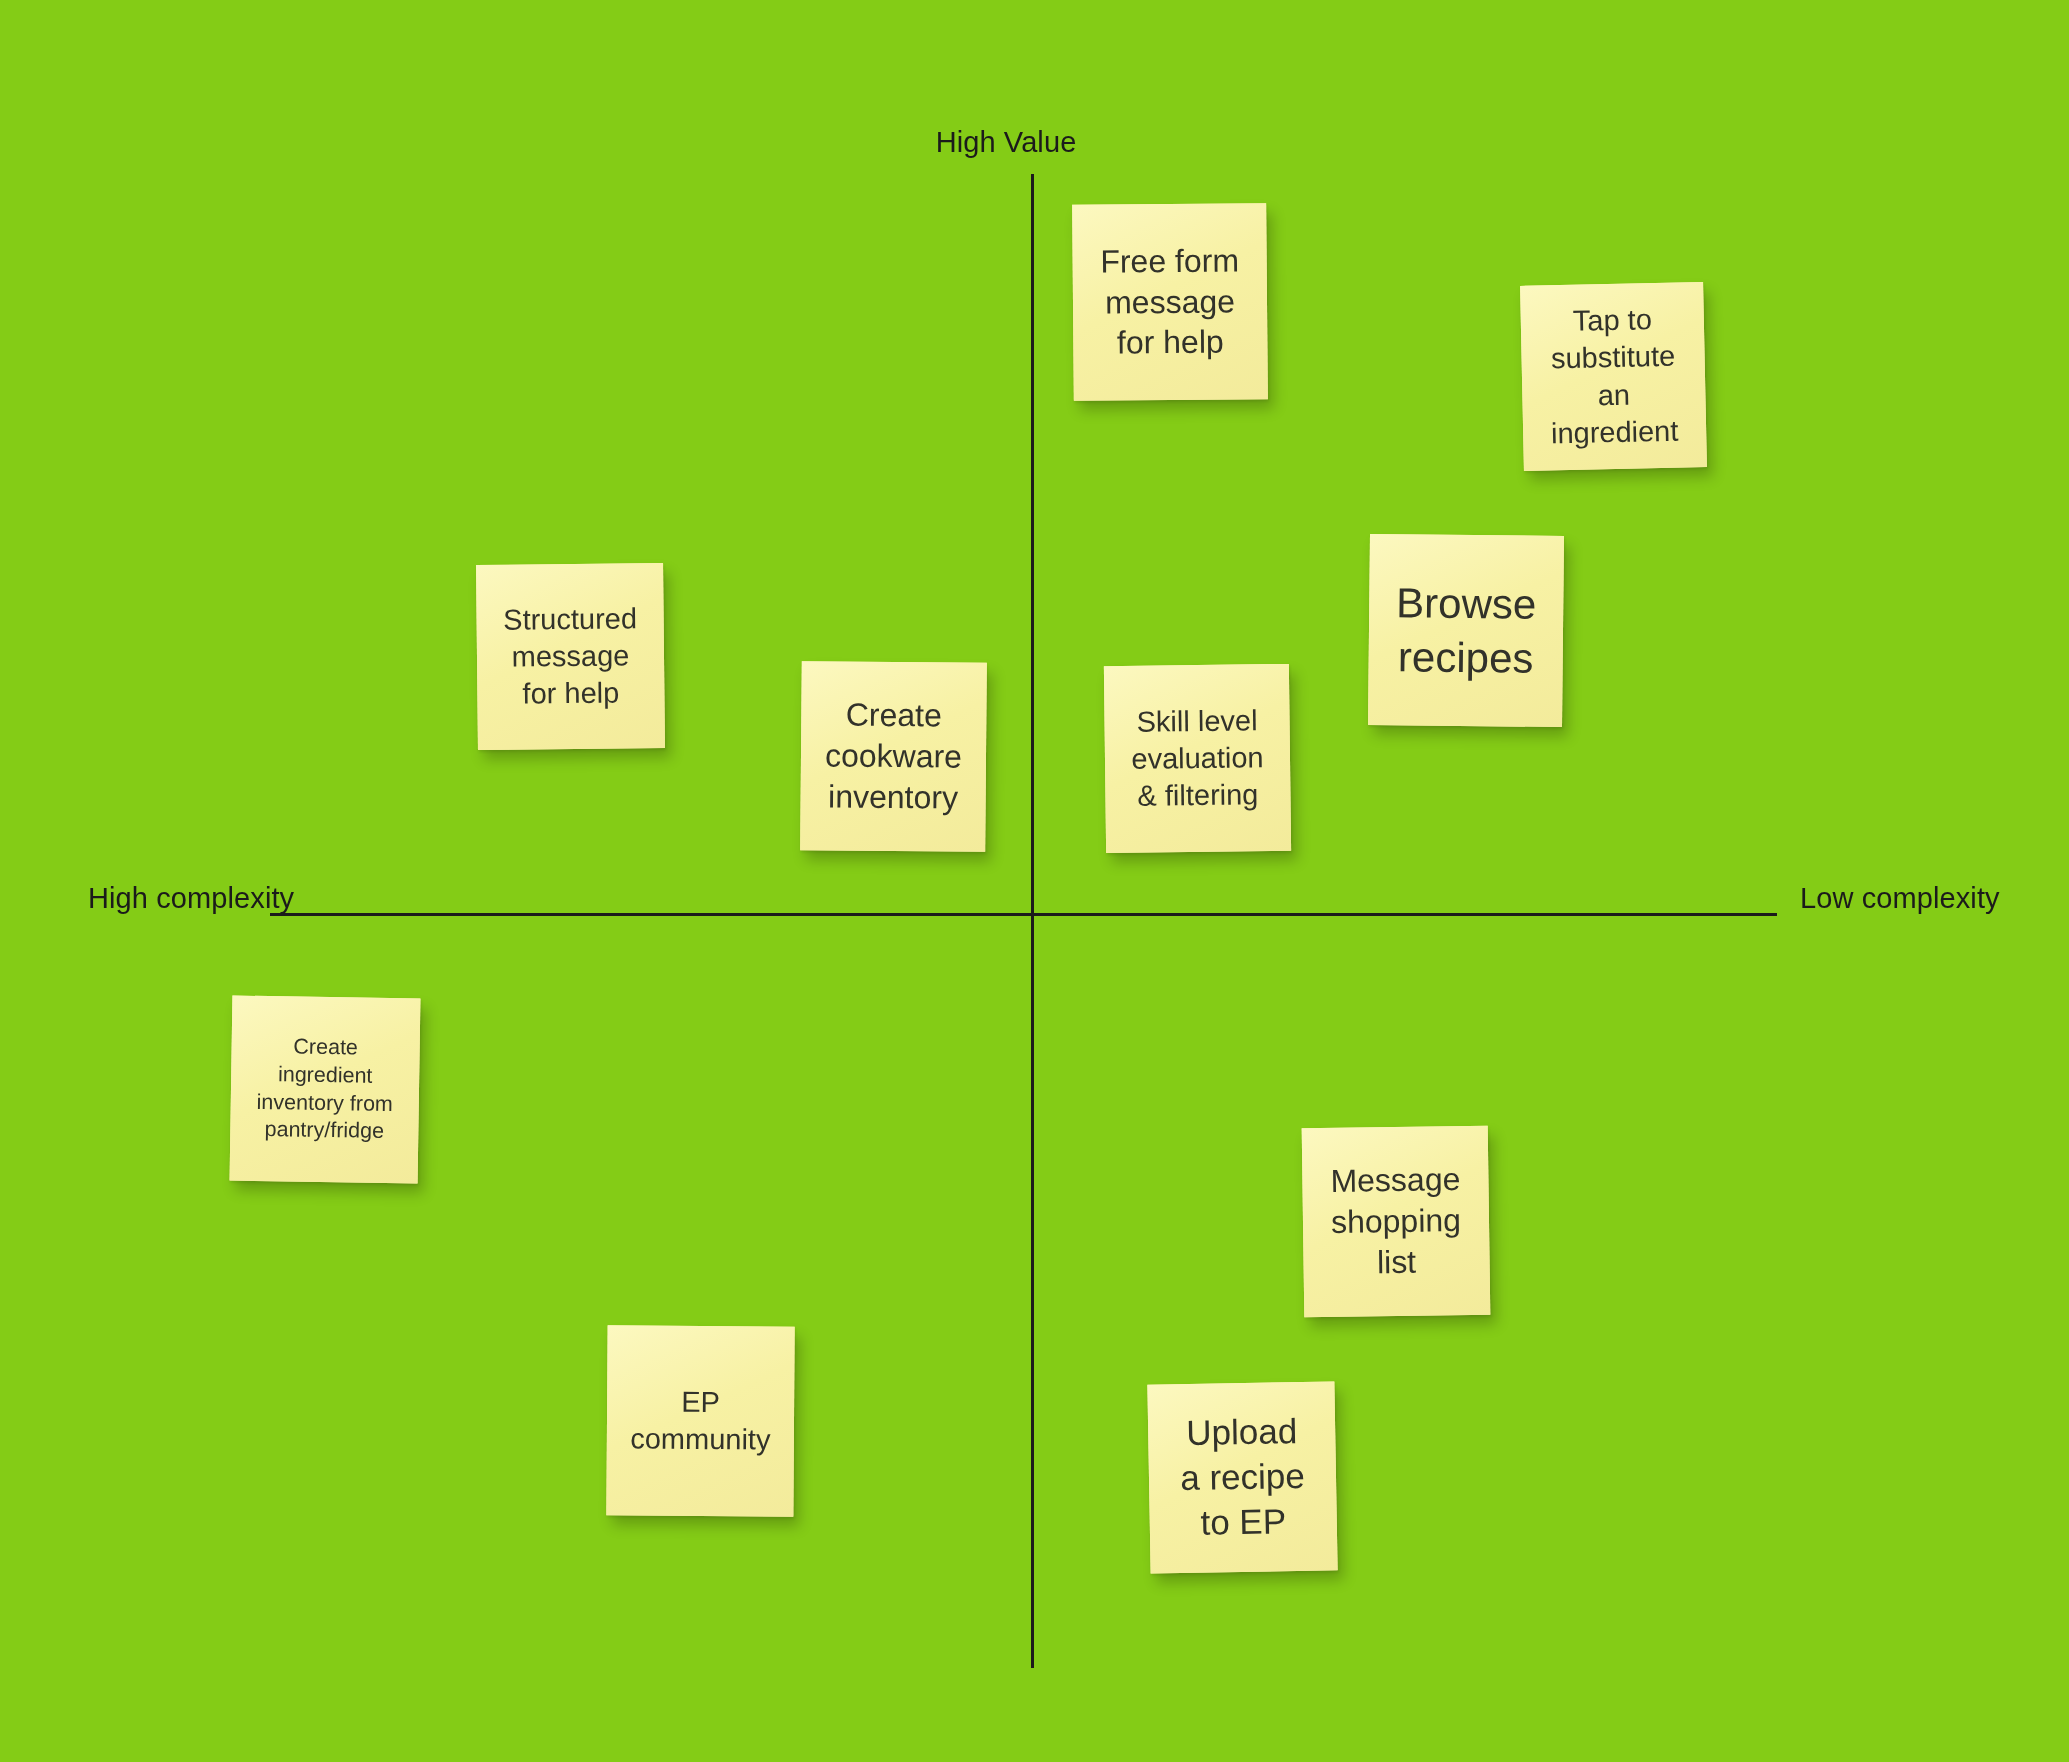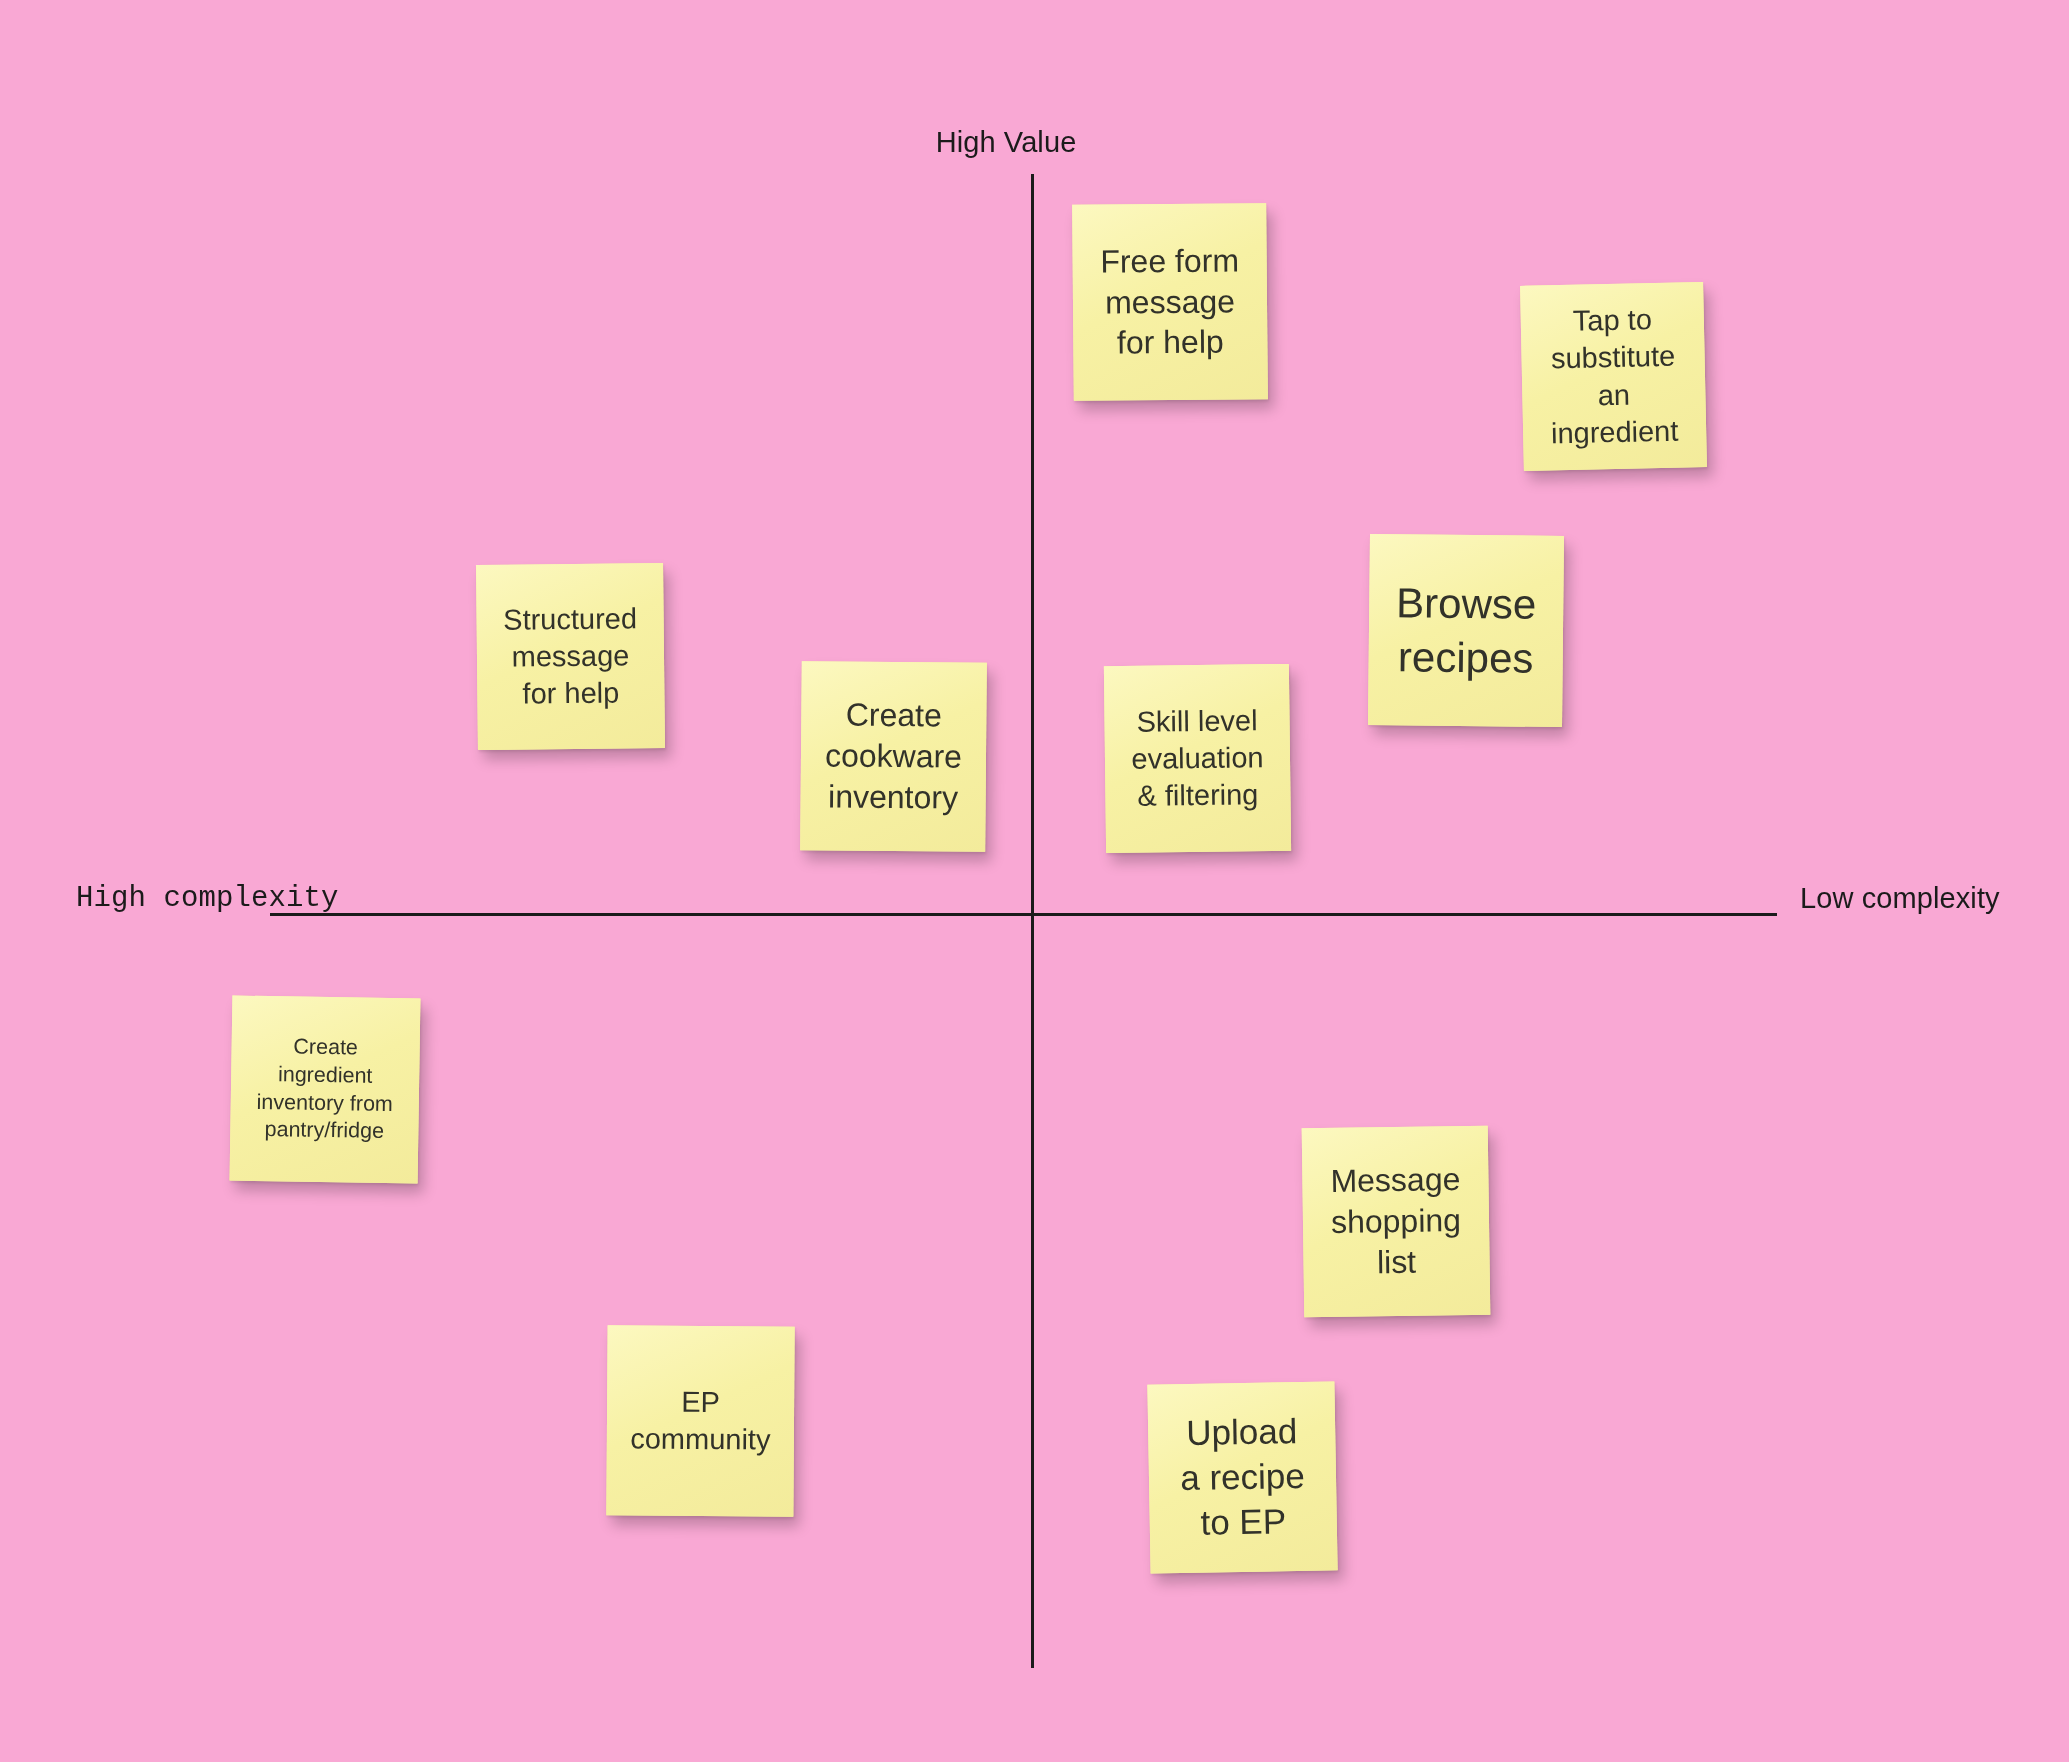--- a/index.html
+++ b/index.html
@@ -8,21 +8,21 @@
     background: #ffffff;
   }
   body {
     font-family: "Liberation Sans", sans-serif;
     color: #1a1a1a;
   }
   #board {
     position: relative;
     width: 2069px;
     height: 1762px;
-    background: #f9a8d4;
+    background: #84cc16;
     overflow: hidden;
   }
 
   
   .axis-v {
     position: absolute;
     left: 1031px;
     top: 174px;
     width: 2.9px;
     height: 1494px;
@@ -51,24 +51,23 @@
     transform: translateX(-50%);
     left: 1006px;
   }
   .lbl-low-value {
     top: 1793px;
     left: 1005px;
     transform: translateX(-50%);
     font-weight: bold;
   }
   .lbl-high-complexity {
-    left: 76px;
+    left: 88px;
     top: 898px;
     transform: translateY(-50%);
-    font-family: Liberation Mono, monospace;
   }
   .lbl-low-complexity {
     left: 1783px;
     top: 898px;
     transform: translateY(-50%);
     margin-left: 17px;
   }
 
   
   .note {

